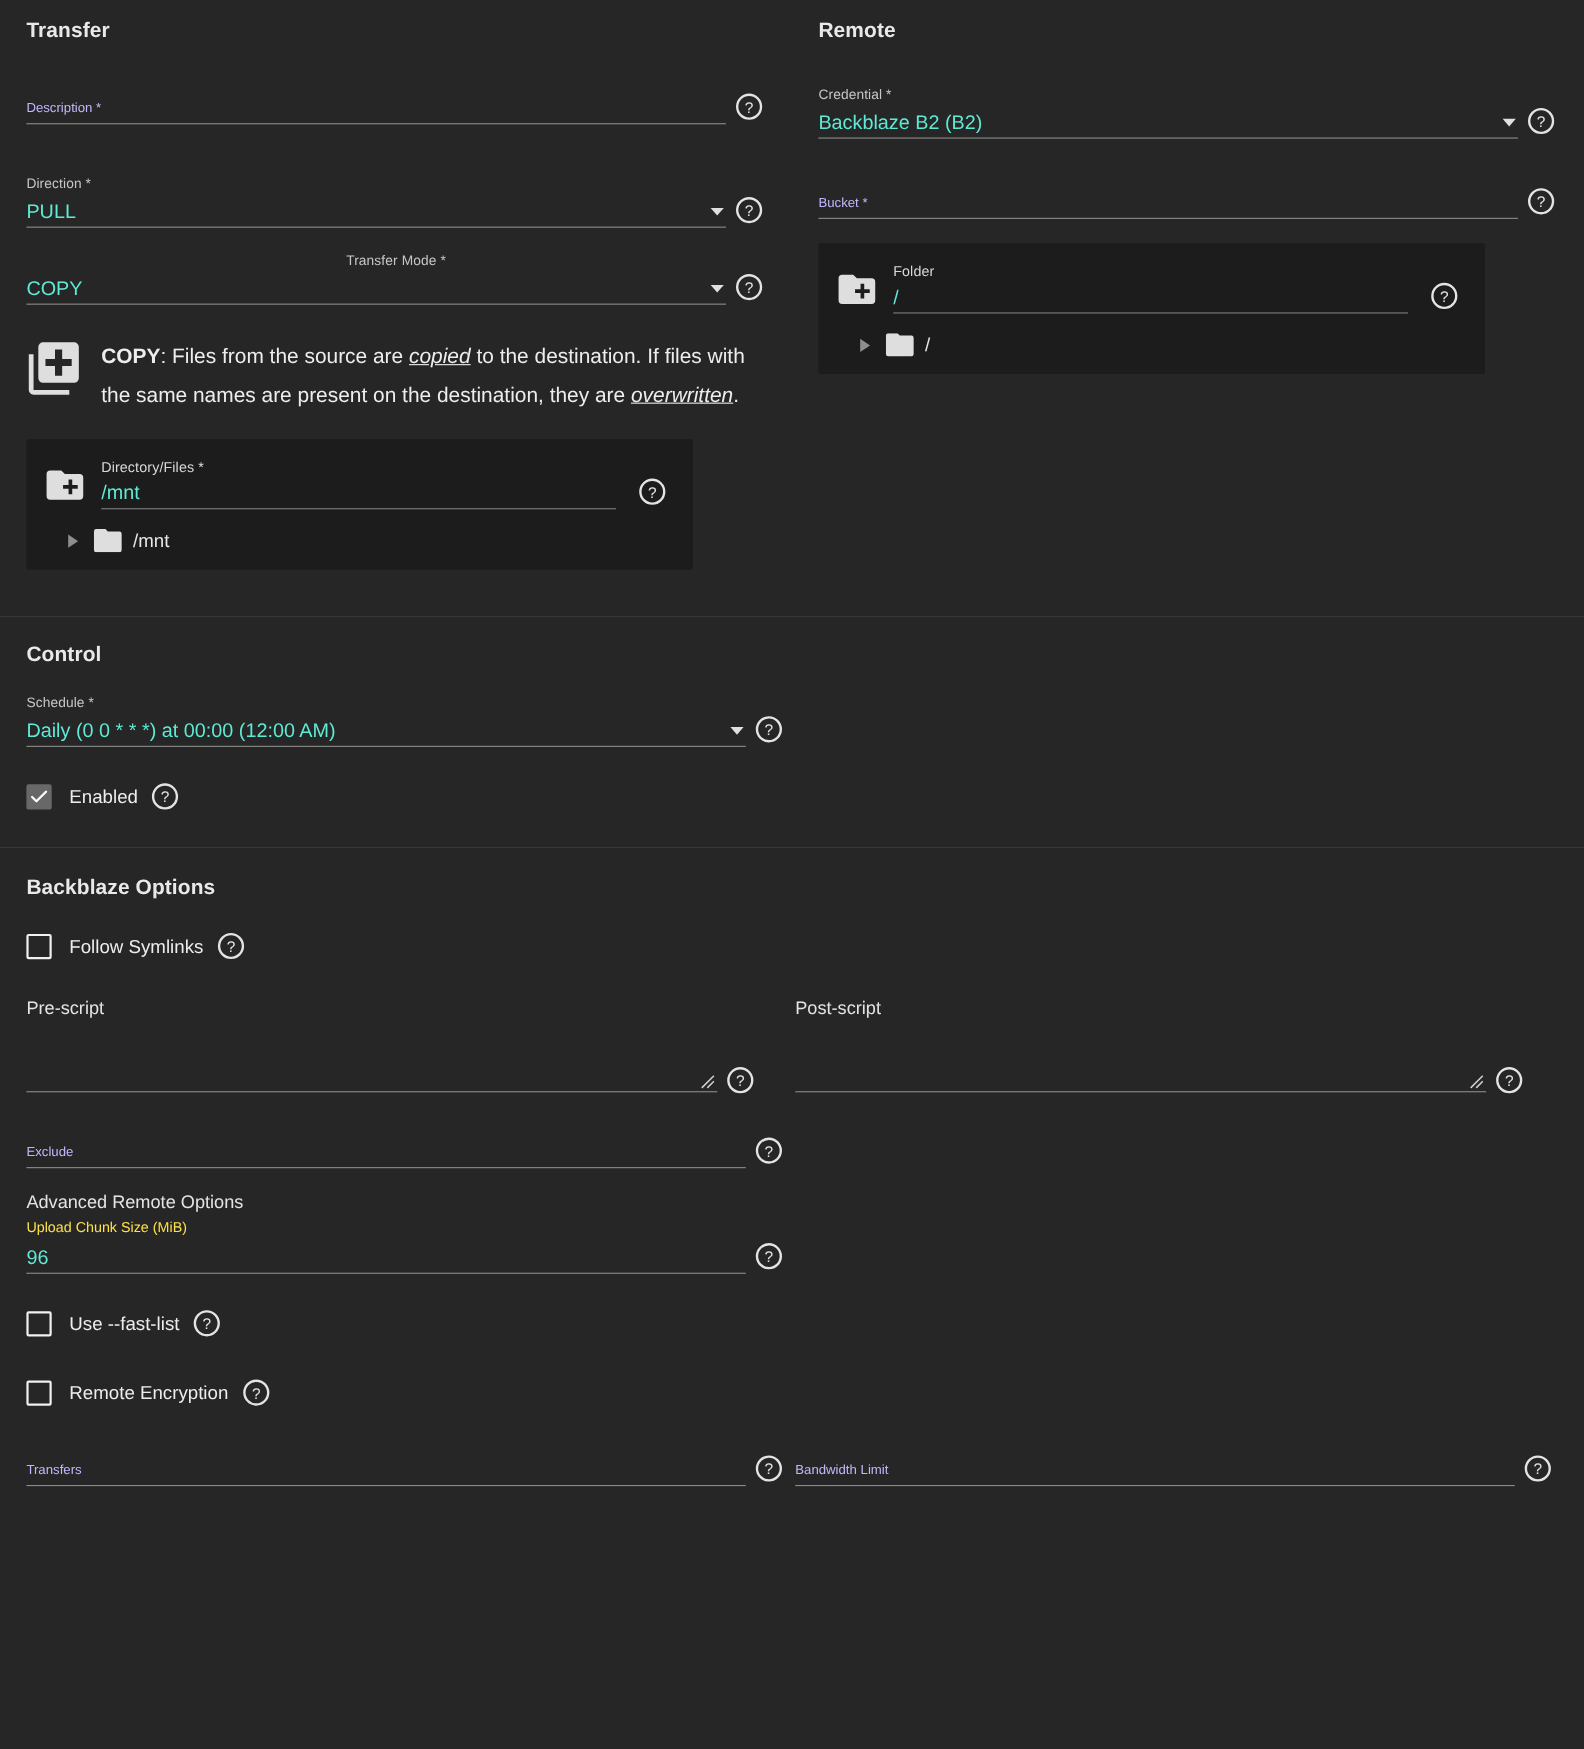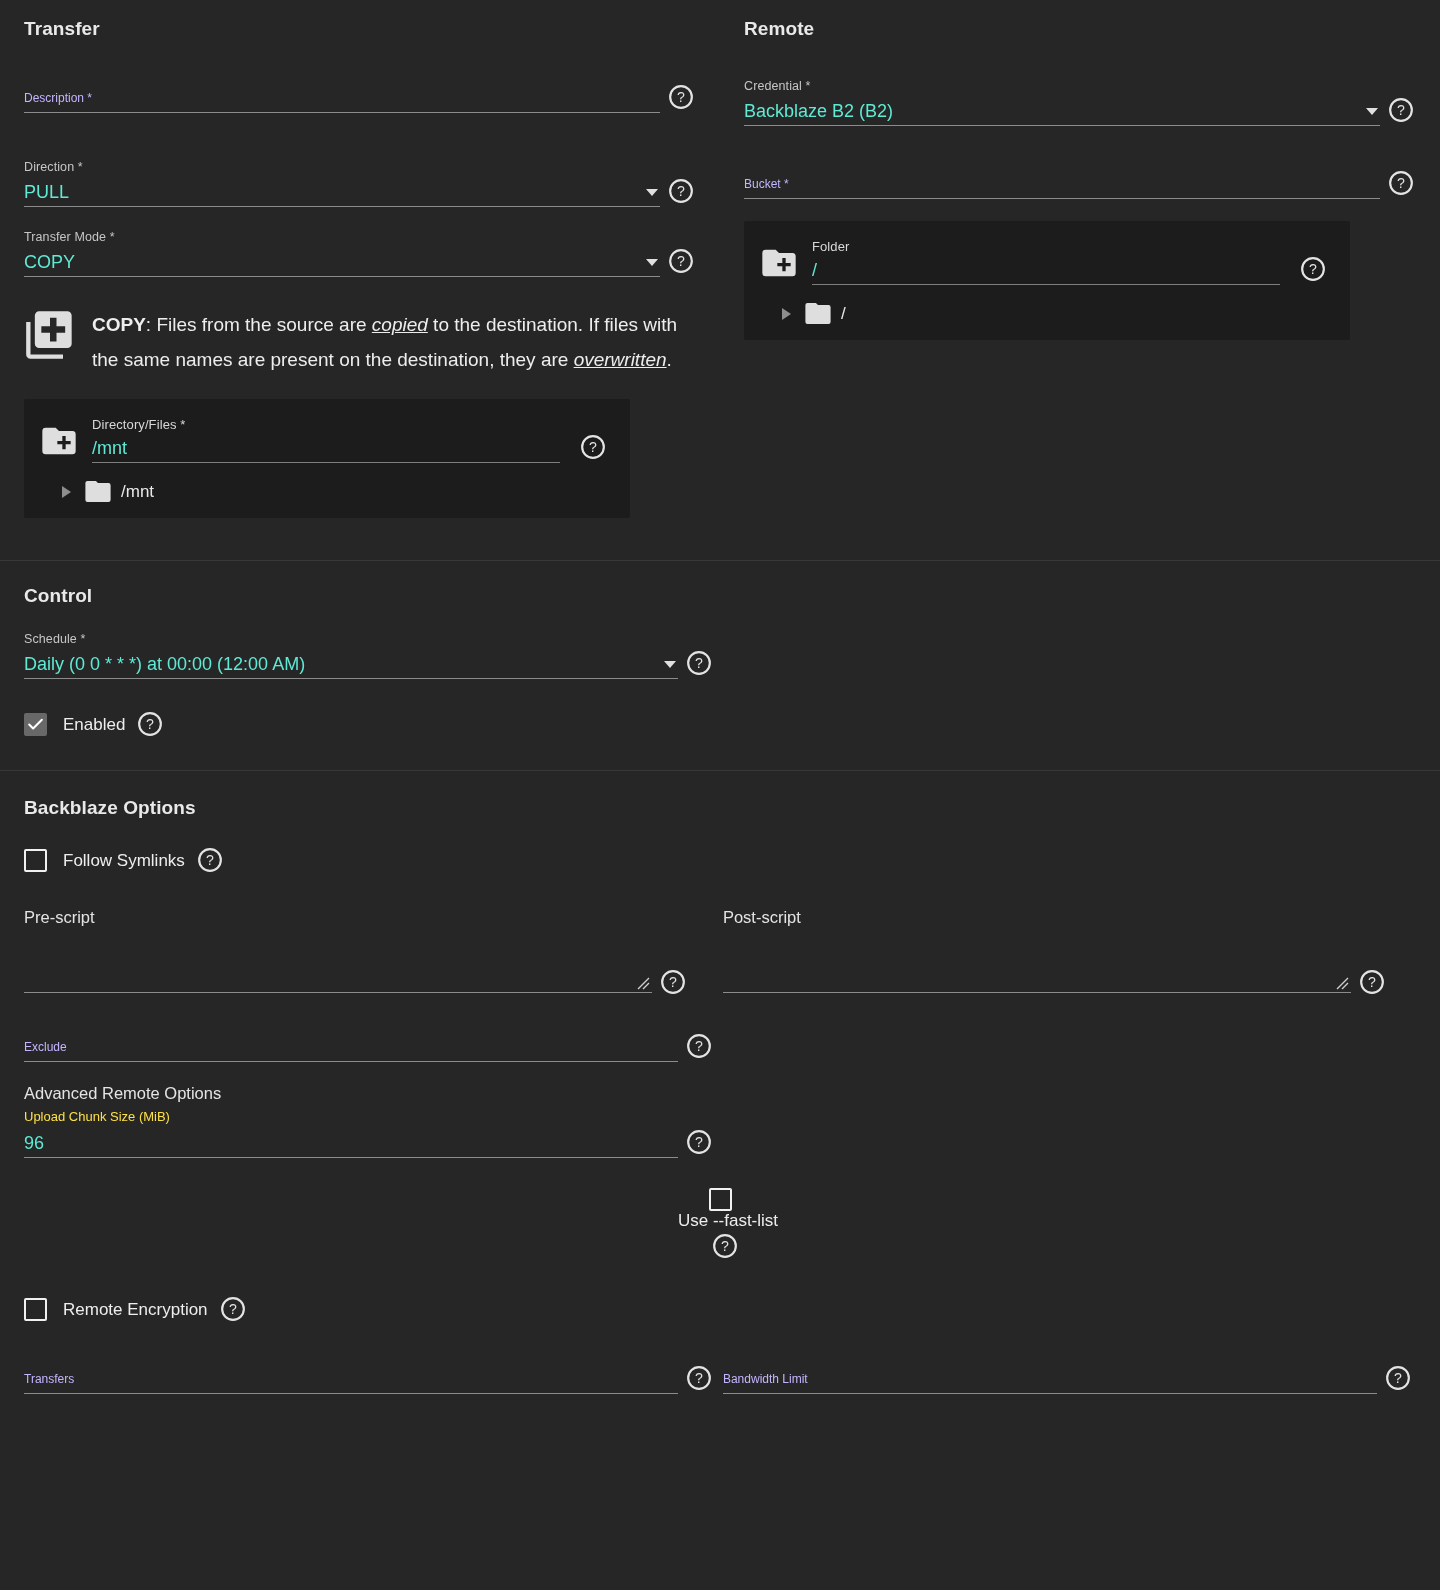--- a/index.html
+++ b/index.html
@@ -169,21 +169,21 @@
             </div>
             <div class="helpicon">
               <svg width="26" height="26" viewBox="0 0 24 24">
                   <circle cx="12" cy="12" r="10" fill="none" stroke="#e3e3e3" stroke-width="2"></circle>
                   <text x="12" y="17" font-size="13" font-family="Liberation Sans, sans-serif" fill="#e3e3e3" text-anchor="middle">?</text>
                 </svg>
             </div>
           </div>
         </div>
 
-        <div class="field" style="margin-top:22px;">
+        <div class="field" style="margin-top:22px;text-align:center;">
           <span class="flabel">Transfer Mode *</span>
           <div class="field-row">
             <div class="field-body">
               <div class="fline">
                 <span class="ftext">COPY</span>
                 <span class="caret"></span>
               </div>
             </div>
             <div class="helpicon">
               <svg width="26" height="26" viewBox="0 0 24 24">
@@ -445,21 +445,21 @@
         </div>
         <div class="helpicon">
           <svg width="26" height="26" viewBox="0 0 24 24">
               <circle cx="12" cy="12" r="10" fill="none" stroke="#e3e3e3" stroke-width="2"></circle>
               <text x="12" y="17" font-size="13" font-family="Liberation Sans, sans-serif" fill="#e3e3e3" text-anchor="middle">?</text>
             </svg>
         </div>
       </div>
     </div>
 
-    <div class="checkrow" style="margin-top:30px;flex-direction:column;">
+    <div class="checkrow" style="margin-top:30px;">
       <span class="cbox"></span>
       <span class="cbox-label">Use --fast-list</span>
       <span class="helpicon">
         <svg width="26" height="26" viewBox="0 0 24 24">
             <circle cx="12" cy="12" r="10" fill="none" stroke="#e3e3e3" stroke-width="2"></circle>
             <text x="12" y="17" font-size="13" font-family="Liberation Sans, sans-serif" fill="#e3e3e3" text-anchor="middle">?</text>
           </svg>
       </span>
     </div>
 

